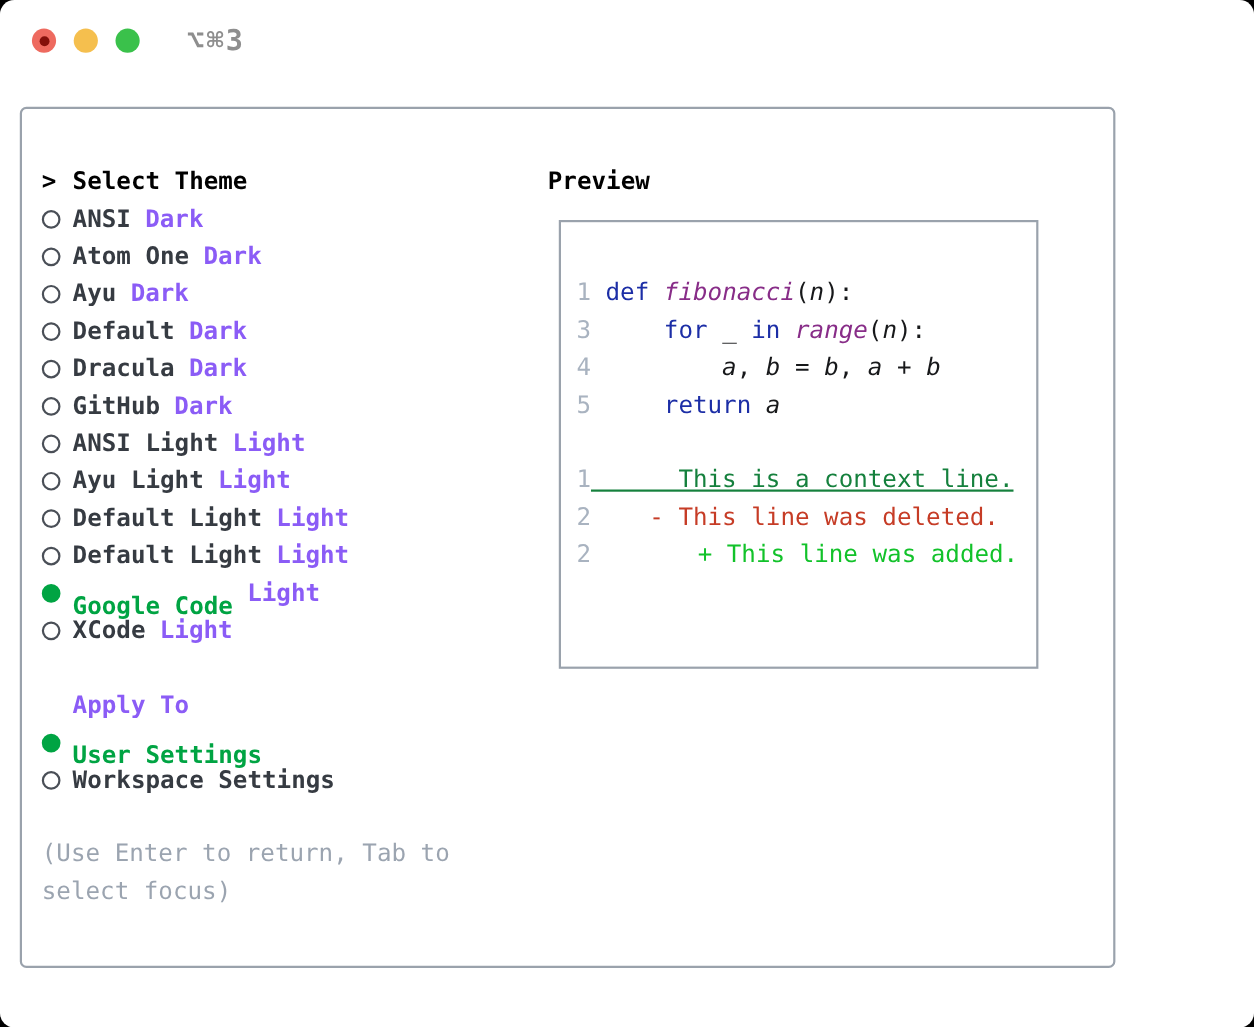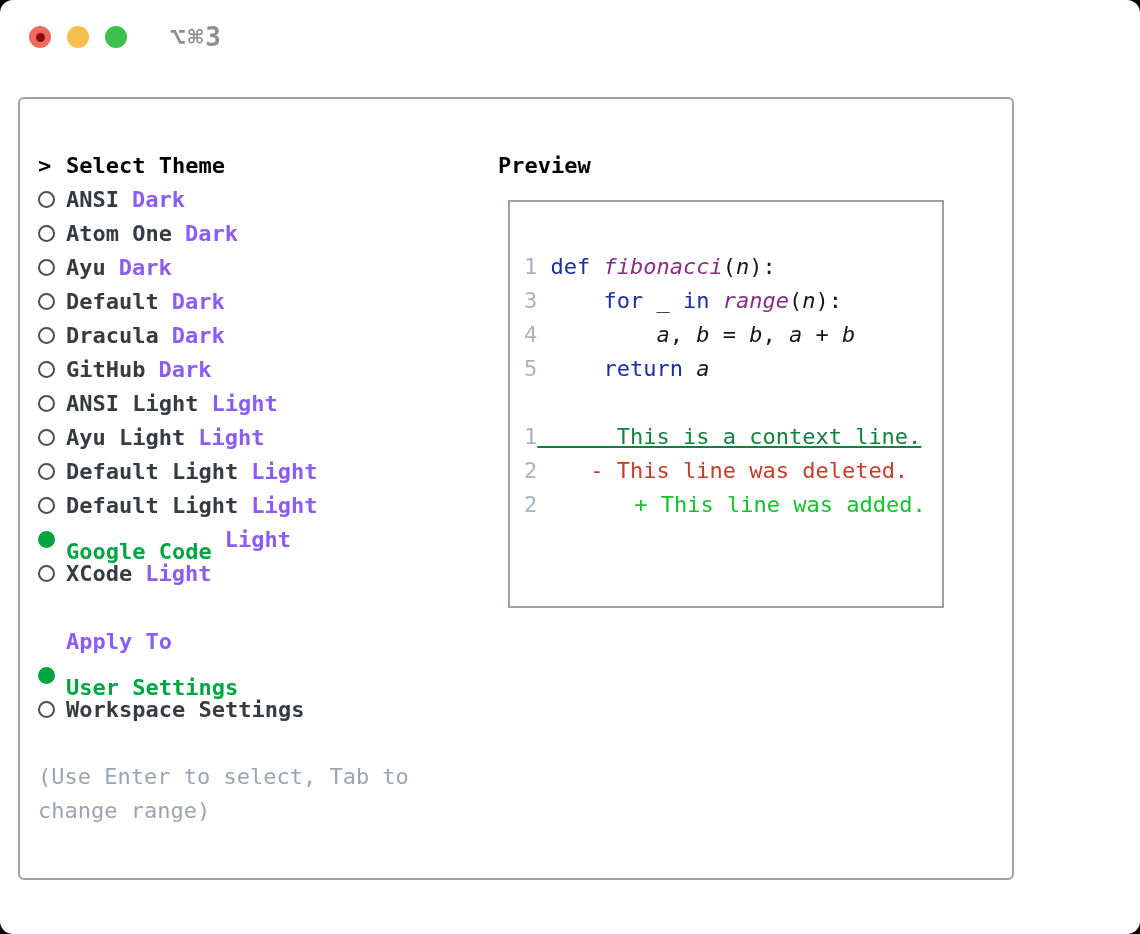--- a/index.html
+++ b/index.html
@@ -92,22 +92,22 @@
       </div>
 
       <div id="apply-list">
           <div class="row"><span class="marker"><span class="radio sel"></span></span><span class="tname selgreen">User Settings</span></div>
           <div class="row"><span class="marker"><span class="radio"></span></span><span class="tname">Workspace Settings</span></div>
         </div>
 
       <div class="spacer"></div>
 
       <div class="hint">
-        <div>(Use Enter to select, Tab to</div>
-        <div>change range)</div>
+        <div>(Use Enter to return, Tab to</div>
+        <div>select focus)</div>
       </div>
     </div>
 
     <div class="preview-title">Preview</div>
 
     <div class="preview-box">
       <div id="code-lines">
           <div class="code-line"><span class="ln">1</span><span class="tok-p"> </span><span class="tok-kw">def</span><span class="tok-p"> </span><span class="tok-fn">fibonacci</span><span class="tok-p">(</span><span class="tok-id">n</span><span class="tok-p">):</span></div>
           <div class="code-line"><span class="ln">3</span><span class="tok-p">     </span><span class="tok-kw">for</span><span class="tok-p"> </span><span class="tok-id">_</span><span class="tok-p"> </span><span class="tok-kw">in</span><span class="tok-p"> </span><span class="tok-fn">range</span><span class="tok-p">(</span><span class="tok-id">n</span><span class="tok-p">):</span></div>
           <div class="code-line"><span class="ln">4</span><span class="tok-p">         </span><span class="tok-id">a</span><span class="tok-p">, </span><span class="tok-id">b</span><span class="tok-p"> = </span><span class="tok-id">b</span><span class="tok-p">, </span><span class="tok-id">a</span><span class="tok-p"> + </span><span class="tok-id">b</span></div>

